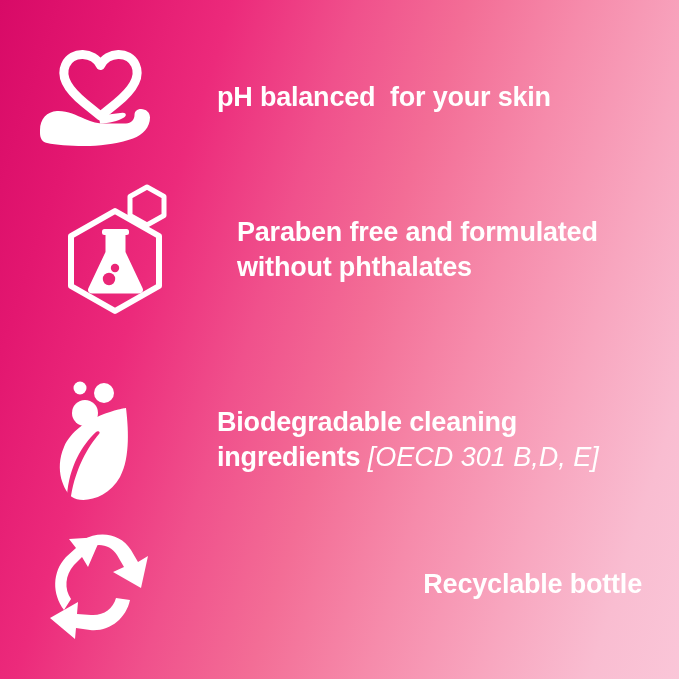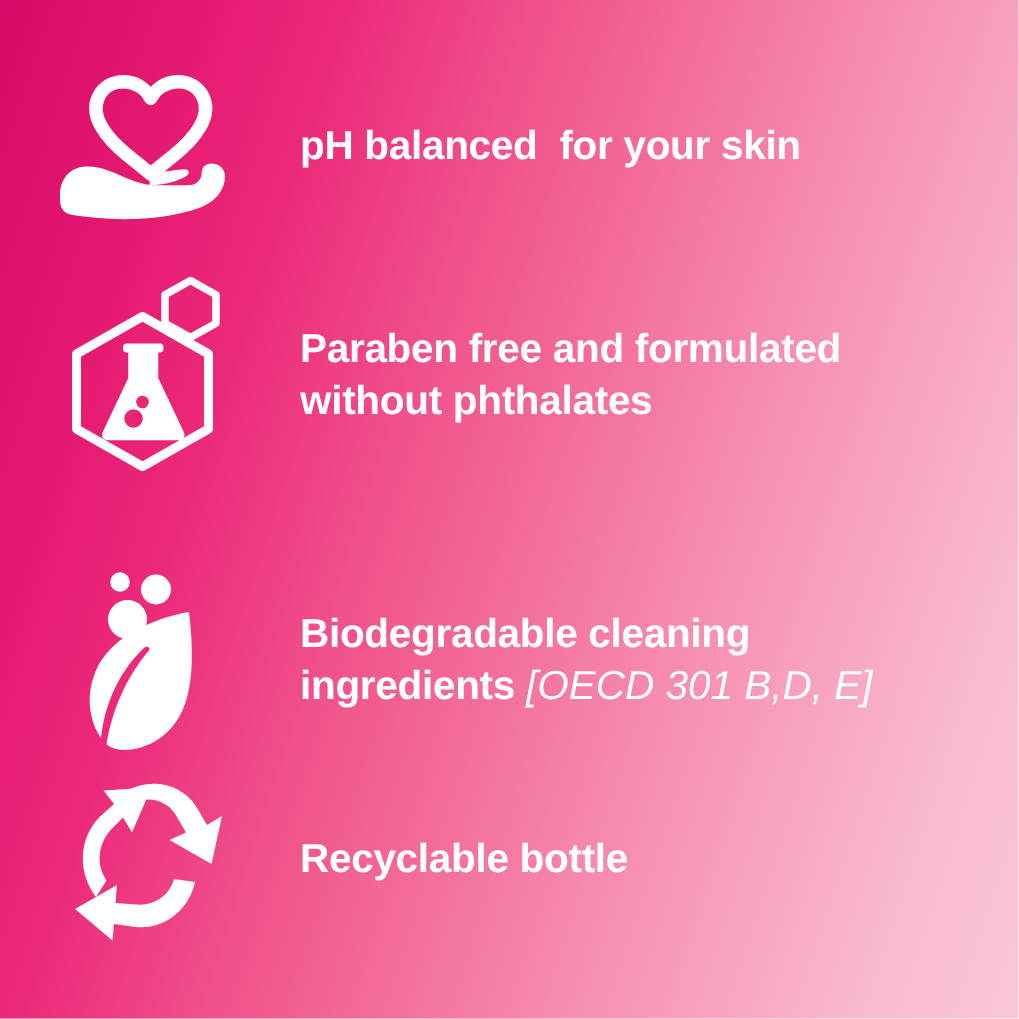--- a/index.html
+++ b/index.html
@@ -53,34 +53,34 @@
   }
 
   .feature-text {
     color: #ffffff;
     font-family: "Liberation Sans", sans-serif;
     font-weight: bold;
     font-size: 27px;
     line-height: 1.28;
     letter-spacing: -0.2px;
     white-space: pre-wrap;
-    margin: 0;
+    margin: 17px;
   }
 
   .feature-note {
     font-weight: normal;
     letter-spacing: 0px;
     font-style: italic;
   }
 
   
   #row-ph        { top: 42px;  height: 110px; }
-  #row-paraben   { top: 182px; height: 135px; }
+  #row-paraben   { top: 182px; height: 135px; padding-left: 20px; }
   #row-biodeg    { top: 372px; height: 135px; }
-  #row-recycle   { top: 510px; height: 125px; }
+  #row-recycle   { top: 522px; height: 125px; text-align: right; }
 
   .icon-svg { display: block; }
 </style>
 </head>
 <body>
 
 <div id="infographic">
 
   <div class="feature-row" id="row-ph">
     <div class="icon-cell">

